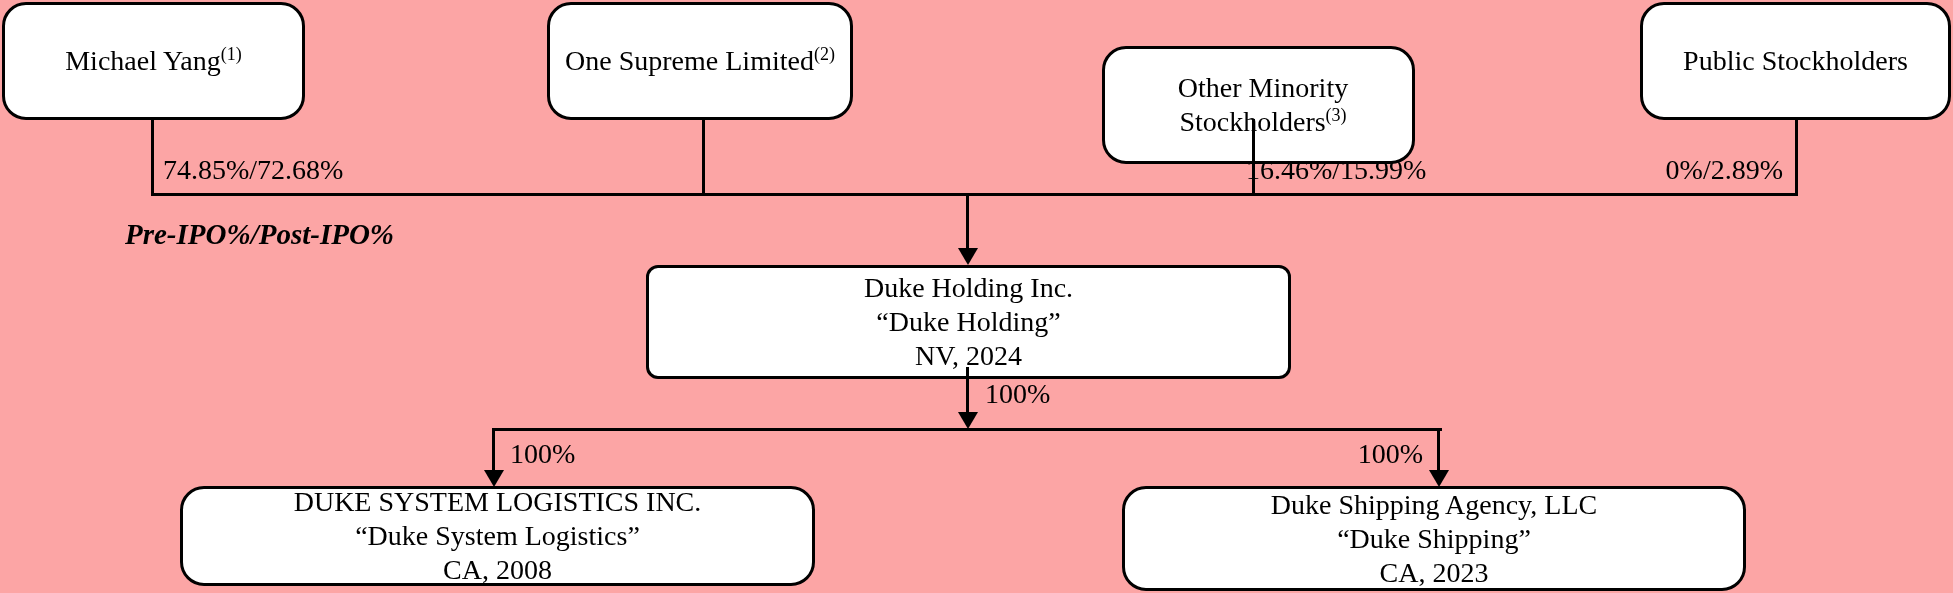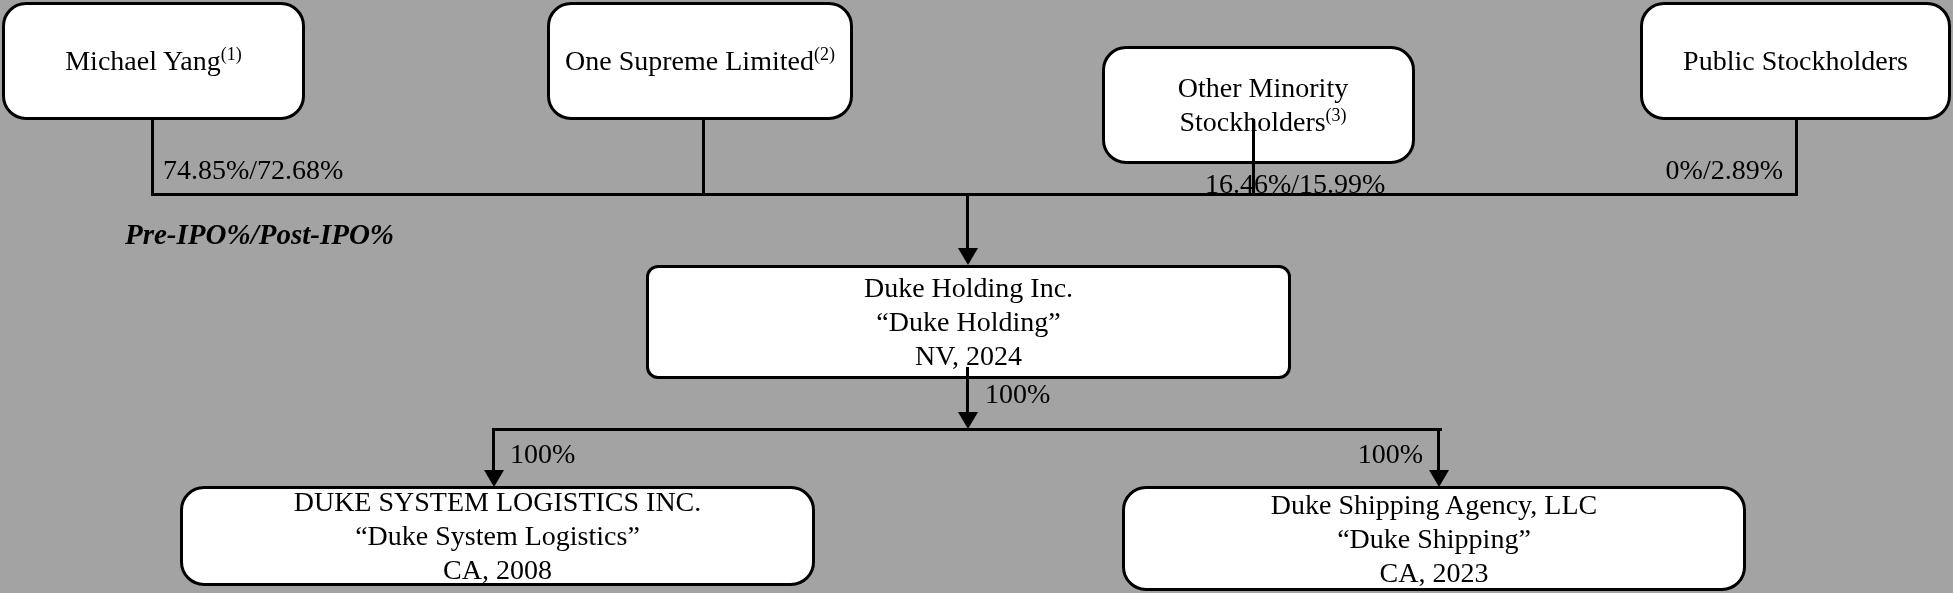--- a/index.html
+++ b/index.html
@@ -4,21 +4,21 @@
 <style>
   html, body {
     margin: 0;
     padding: 0;
     background: #ffffff;
   }
   .canvas {
     position: relative;
     width: 1953px;
     height: 593px;
-    background: #a3a3a3;
+    background: #fca5a5;
     font-family: "Liberation Serif", "DejaVu Serif", serif;
     color: #000000;
     overflow: hidden;
   }
   .node {
     position: absolute;
     box-sizing: border-box;
     border: 3px solid #000000;
     border-radius: 24px;
     background: #ffffff;
@@ -92,21 +92,21 @@
   <div class="node" style="left:1640px; top:2px; width:311px; height:118px;">
     <div><span>Public Stockholders</span><sup></sup></div>
   </div>
 
   <div class="vline" style="left:151px; top:119px; height:77px;"></div>
   <div class="vline" style="left:702px; top:119px; height:77px;"></div>
   <div class="vline" style="left:1252px; top:119px; height:77px;"></div>
   <div class="vline" style="left:1795px; top:117px; height:79px;"></div>
 
   <div class="pct" style="left:163px; top:154px;">74.85%/72.68%</div>
-  <div class="pct" style="left:1205px; top:154px;margin-top:14px;">16.46%/15.99%</div>
+  <div class="pct" style="left:1246px; top:154px;">16.46%/15.99%</div>
   <div class="pct right-align" style="left:1583px; top:154px; width:200px;">0%/2.89%</div>
 
   <div class="hline" style="left:151px; top:193px; width:1647px;"></div>
 
   <div class="legend" style="left:125px; top:218px;font-style:italic;">Pre-IPO%/Post-IPO%</div>
 
   <div class="vline" style="left:966px; top:195px; height:55px;"></div>
   <div class="arrowhead-down" style="left:958px; top:248px;"></div>
 
   <div class="node" style="left:646px; top:265px; width:645px; height:114px;border-radius:12px;">

